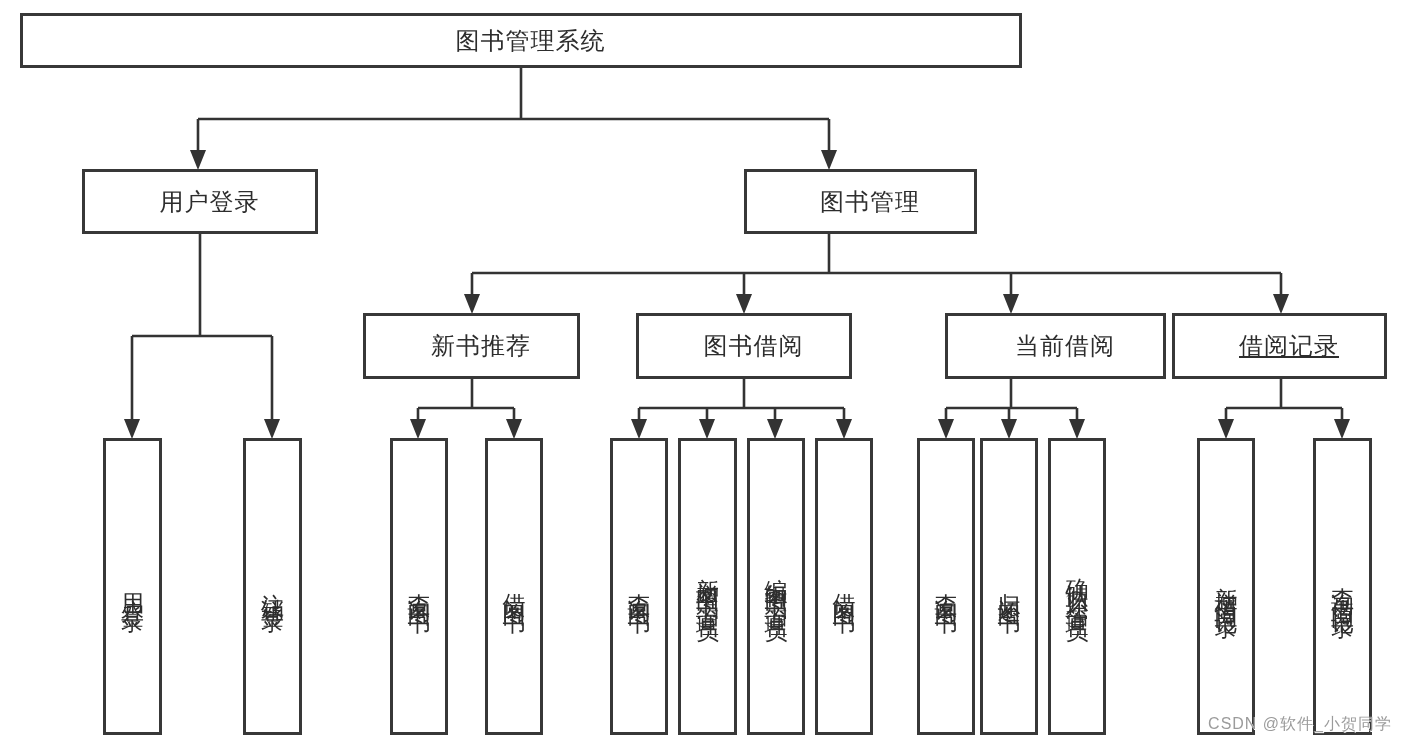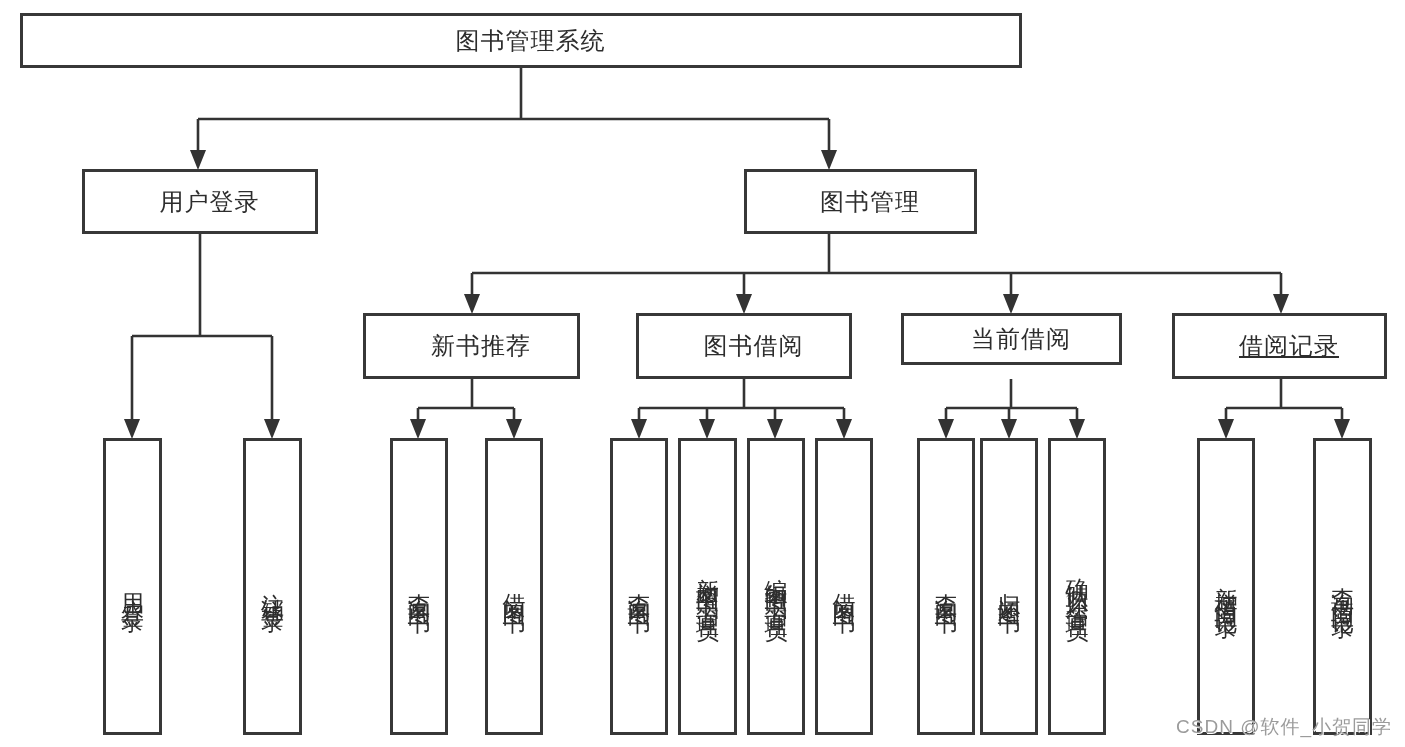--- a/index.html
+++ b/index.html
@@ -16,21 +16,21 @@
     text-align:center;
   }
   .h-node{font-size:24px;letter-spacing:1px;padding-left:19px;}
   .leaf span{
     writing-mode:vertical-rl;text-orientation:mixed;
     font-size:23px;letter-spacing:6px;line-height:1;
     white-space:nowrap;
   }
   .watermark{
     position:absolute;right:13px;top:714px;
-    font-size:19px;letter-spacing:1px;color:#9b9b9b;
+    font-size:16px;letter-spacing:1px;color:#9b9b9b;
     text-shadow:1px 1px 0 #ffffff;z-index:5;
   }
 </style>
 </head>
 <body>
 
 <div class="canvas">
 
   <svg class="wires" width="1405" height="747" viewBox="0 0 1405 747" xmlns="http://www.w3.org/2000/svg">
     <g stroke="#333333" stroke-width="2.6" fill="none">
@@ -75,21 +75,21 @@
     </g>
   </svg>
 
   <div class="node h-node" style="left:20px;top:13px;width:1002px;height:55px;">图书管理系统</div>
 
   <div class="node h-node" style="left:82px;top:169px;width:236px;height:65px;">用户登录</div>
   <div class="node h-node" style="left:744px;top:169px;width:233px;height:65px;">图书管理</div>
 
   <div class="node h-node" style="left:636px;top:313px;width:216px;height:66px;">图书借阅</div>
   <div class="node h-node" style="left:363px;top:313px;width:217px;height:66px;">新书推荐</div>
-  <div class="node h-node" style="left:901px;top:313px;width:221px;height:52px;">当前借阅</div>
+  <div class="node h-node" style="left:945px;top:313px;width:221px;height:66px;">当前借阅</div>
   <div class="node h-node" style="left:1172px;top:313px;width:215px;height:66px;text-decoration:underline;">借阅记录</div>
 
   <div class="node leaf" style="left:103px;top:438px;width:59px;height:297px;">
     <span>用户登录</span>
   </div>
   <div class="node leaf" style="left:243px;top:438px;width:59px;height:297px;">
     <span>注销登录</span>
   </div>
 
   <div class="node leaf" style="left:390px;top:438px;width:58px;height:297px;">

